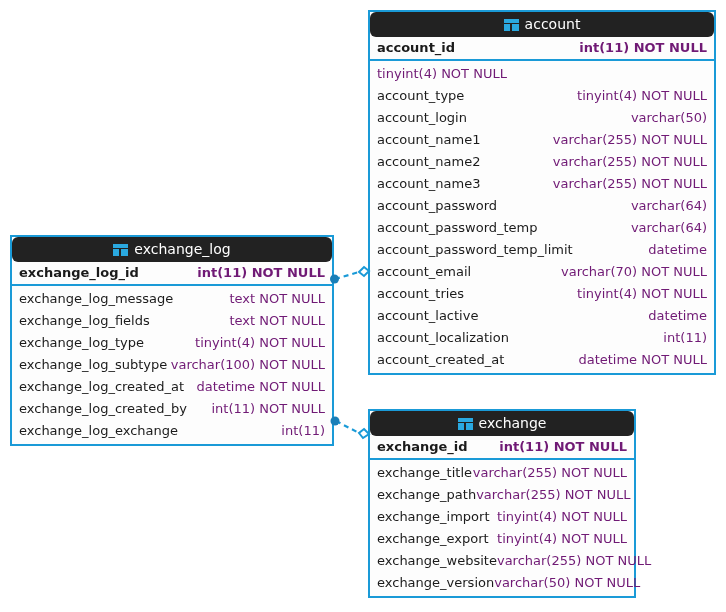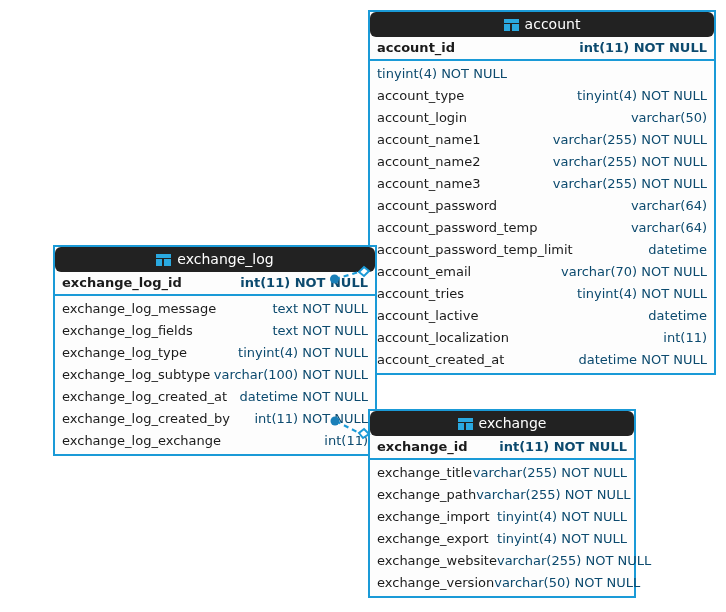--- a/index.html
+++ b/index.html
@@ -79,21 +79,21 @@
     line-height: 22px;
     font-size: 13px;
     color: #1b1b1b;
     white-space: nowrap;
     box-sizing: border-box;
   }
   .pk-row .col-row {
     font-weight: bold;
   }
   .col-name { text-align: left; }
-  .col-type { text-align: right; color: #0c4a6e; }
+  .col-type { text-align: right; color: #701a75; }
   .pk-row .col-type { font-weight: bold; }
 
   .cols-body { padding: 2px 0 2px 0; }
 
   
   .rel {
     position: absolute;
     pointer-events: none;
   }
   .rel svg { display: block; overflow: visible; }
@@ -168,21 +168,21 @@
         <span class="col-name">account_localization</span>
         <span class="col-type">int(11)</span>
       </div>
       <div class="col-row">
         <span class="col-name">account_created_at</span>
         <span class="col-type">datetime NOT NULL</span>
       </div>
     </div>
 </div>
 
-<div class="entity" id="entity-exchange_log" style="left:10px; top:245px; width:324px;margin-left:43px;">
+<div class="entity" id="entity-exchange_log" style="left:10px; top:235px; width:324px;">
   <div class="entity-header">
     <span class="table-icon">
       <span class="ti-top"></span>
         <span class="ti-bl"></span>
         <span class="ti-br"></span>
     </span>
     <span class="entity-title">exchange_log</span>
   </div>
   <div class="pk-row">
     <div class="col-row">

